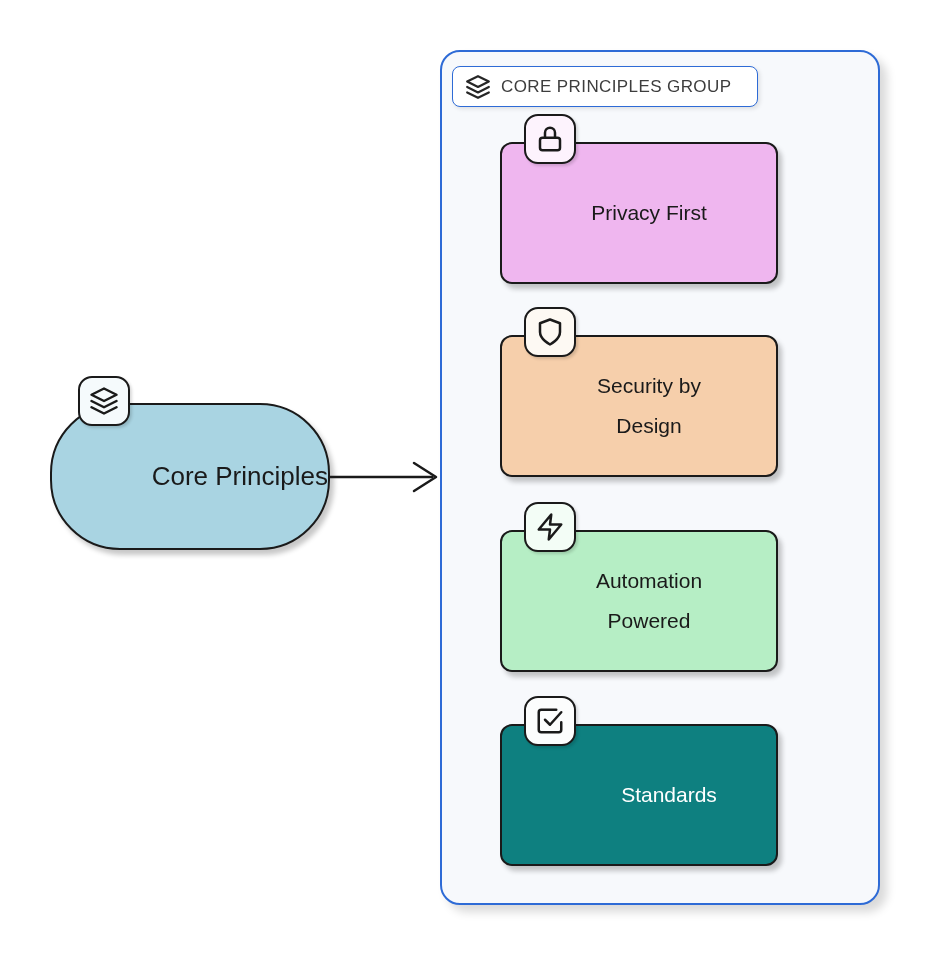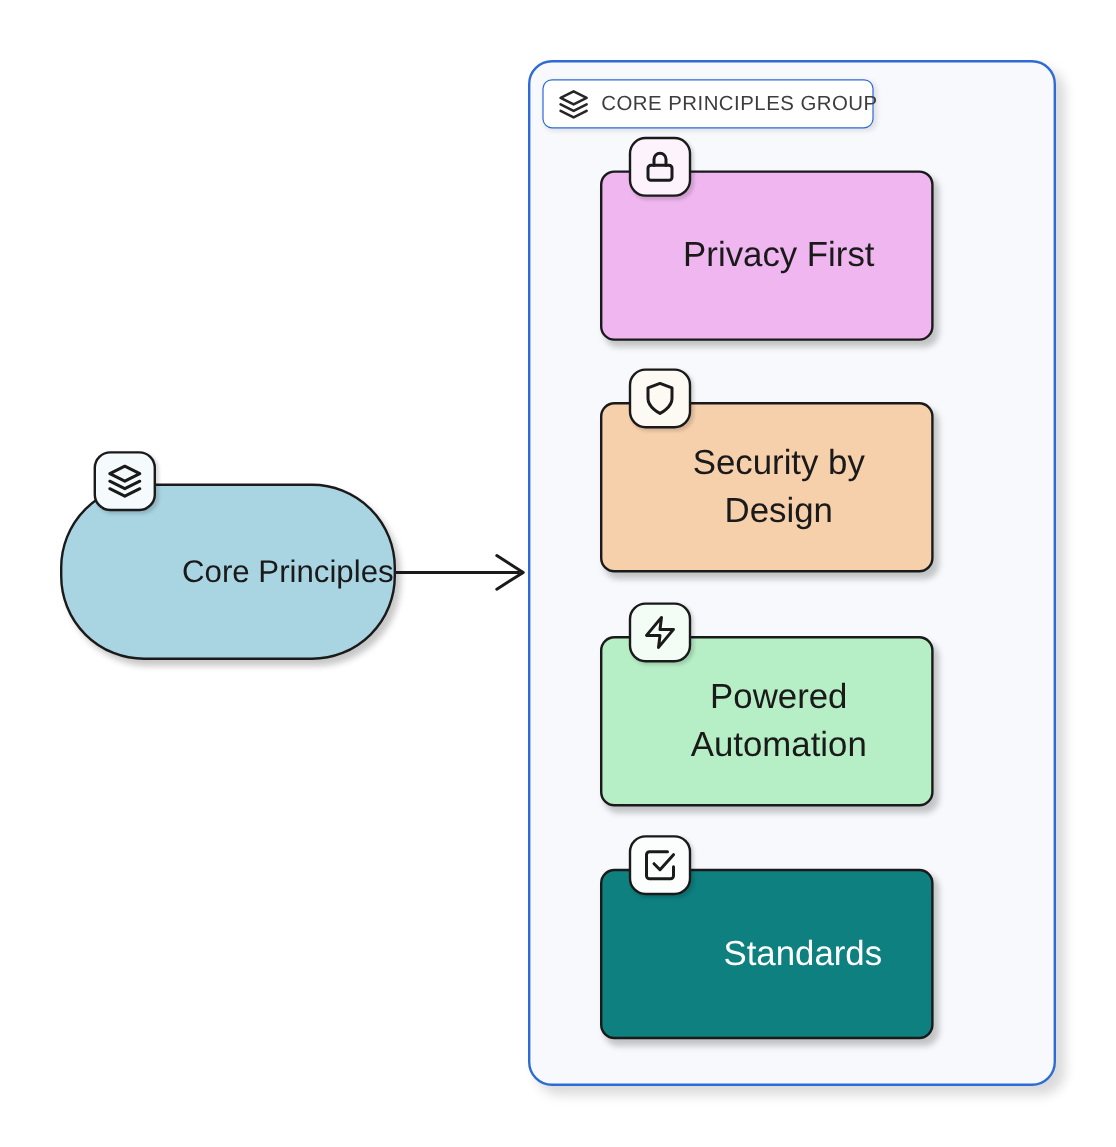--- a/index.html
+++ b/index.html
@@ -37,38 +37,38 @@
   .edge polyline{stroke-linecap:round;stroke-linejoin:round;}
   
   .group{
     position:absolute;left:440px;top:50px;width:440px;height:855px;box-sizing:border-box;
     background:var(--group-bg,#f7f9fc);
     border:2px solid var(--group-border,#2e6bd6);
     border-radius:20px;
     box-shadow:7px 7px 10px rgba(0,0,0,0.15);
   }
   .group-label{
-    position:absolute;left:10px;top:14px;width:276px;height:41px;box-sizing:border-box;
+    position:absolute;left:10px;top:14px;width:306px;height:41px;box-sizing:border-box;
     background:#ffffff;border:1.5px solid var(--group-border,#2e6bd6);border-radius:8px;
     display:flex;align-items:center;gap:10px;padding:0 12px;
     box-shadow:2px 2px 4px rgba(0,0,0,0.10);
   }
   .group-label svg{width:26px;height:26px;stroke:#262626;fill:none;stroke-width:2;stroke-linecap:round;stroke-linejoin:round;flex:0 0 auto;}
   .group-label-text{
     font-size:17px;letter-spacing:0.4px;font-weight:500;
     color:var(--group-label-text,#3d3d3d);white-space:nowrap;
   }
   
   .box{
     position:absolute;left:58px;width:278px;height:142px;box-sizing:border-box;
     border:2.5px solid var(--ink,#1a1a1a);border-radius:12px;
     box-shadow:4px 5px 5px rgba(0,0,0,0.22);
     display:flex;align-items:center;justify-content:center;
   }
-  .box-label{display:flex;flex-direction:column;align-items:center;font-size:29px;line-height:40px;text-align:right;margin-left:20px;}
+  .box-label{display:flex;flex-direction:column;align-items:center;font-size:21px;line-height:40px;text-align:right;margin-left:20px;}
   .box-label span{display:block;}
   .box-privacy   {top:90px; background:var(--privacy-fill,#efb6ef);}
   .box-security  {top:283px;background:var(--security-fill,#f6cfab);}
   .box-automation{top:478px;background:var(--automation-fill,#b6eec5);}
   .box-standards {top:672px;background:var(--standards-fill,#0e8080);color:var(--standards-text,#ffffff);padding-left:40px;}
   .box-privacy .badge{background:#fdf3fd;}
   .box-security .badge{background:#fdf9f3;}
   .box-automation .badge{background:#f3fdf6;}
   .box-standards .badge{background:#fcfdfd;}
 </style>
@@ -129,22 +129,22 @@
       </div>
     </div>
 
     <div class="box box-automation">
       <span class="badge">
         <svg viewBox="0 0 24 24">
           <polygon points="13 2 3 14 12 14 11 22 21 10 12 10 13 2"></polygon>
         </svg>
       </span>
       <div class="box-label">
+        <span>Automation</span>
         <span>Powered</span>
-        <span>Automation</span>
       </div>
     </div>
 
     <div class="box box-standards">
       <span class="badge">
         <svg viewBox="0 0 24 24">
           <path d="M21 13v6a2 2 0 0 1-2 2H5a2 2 0 0 1-2-2V5a2 2 0 0 1 2-2h12"></path>
           <polyline points="8 11 12 15 21 5"></polyline>
         </svg>
       </span>

